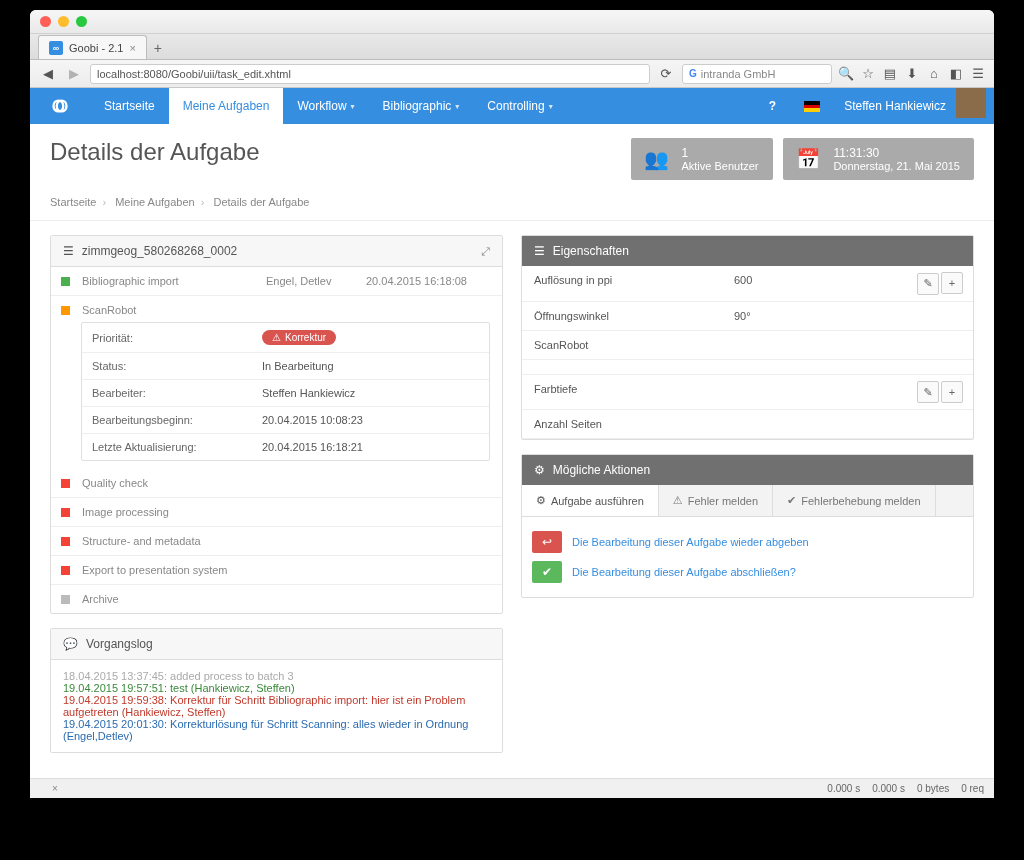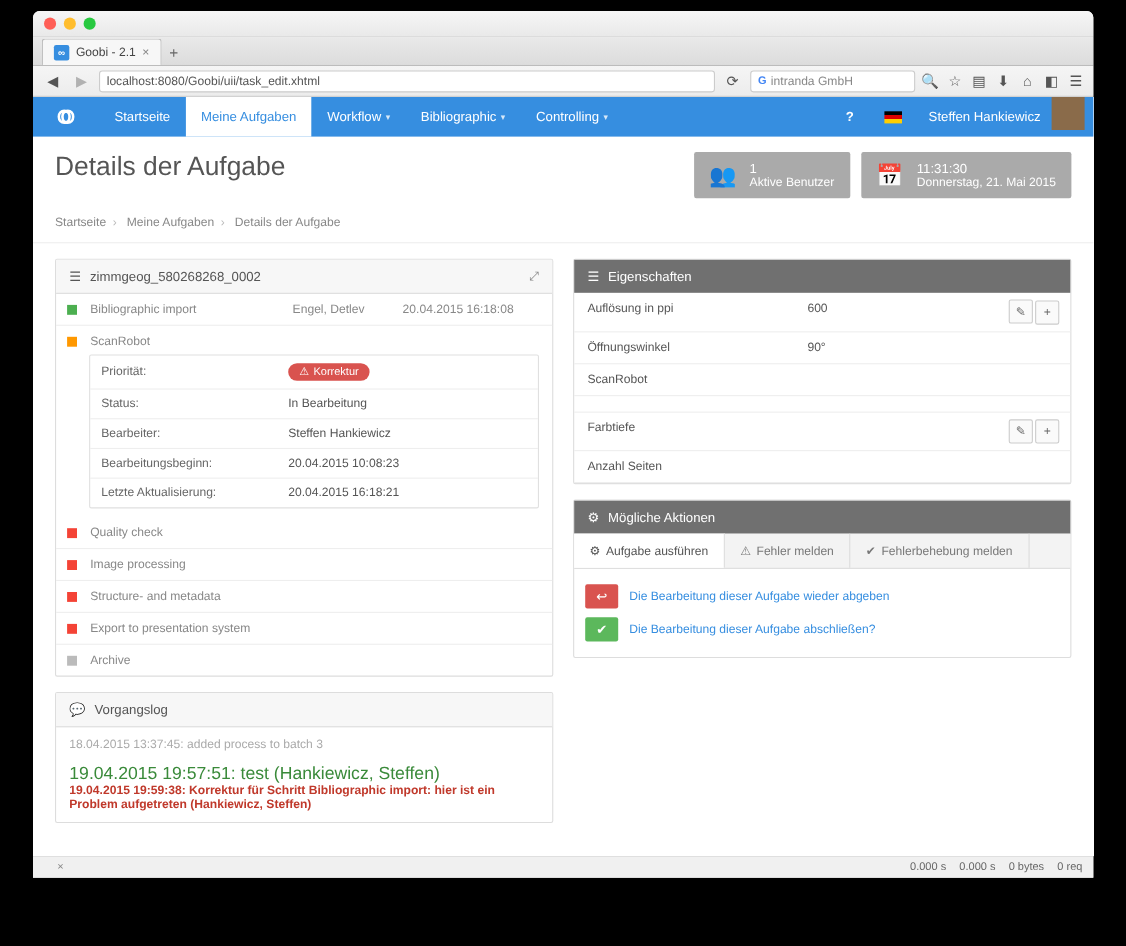--- a/index.html
+++ b/index.html
@@ -80,22 +80,22 @@
 .tabbtn.active { background: #fff; color: #555; }
 .actions-body { padding: 10px; }
 .action-line { display: flex; align-items: center; gap: 10px; padding: 4px 0; font-size: 11px; }
 .action-btn { width: 30px; height: 22px; border-radius: 2px; display: flex; align-items: center; justify-content: center; color: #fff; font-size: 12px; }
 .action-btn.red { background: #d9534f; }
 .action-btn.green { background: #5cb85c; }
 .action-line a { color: #368ee0; text-decoration: none; }
 
 .log-body { padding: 10px 12px; }
 .log-grey { color: #aaa; font-size: 11px; }
-.log-green { color: #3a8a3a; font-size: 16px; margin-top: 12px; }
-.log-red { color: #c0392b; font-size: 11px; font-weight: bold; }
+.log-green { color: #3a8a3a; font-size: 11px; }
+.log-red { color: #c0392b; font-size: 11px; }
 .log-blue { color: #2a6bb0; font-size: 11px; }
 
 .statusbar { height: 20px; background: #f0f0f0; border-top: 1px solid #ddd; display: flex; align-items: center; font-size: 10px; color: #666; padding: 0 10px; }
 .statusbar .sbclose { color: #888; }
 .statusbar .sbspacer { flex: 1; }
 .statusbar span { margin-left: 12px; }
 </style>
 </head>
 <body>
 
@@ -270,20 +270,21 @@
 
           <div class="panel">
             <div class="panel-hd">
               <span>💬</span>
               <span>Vorgangslog</span>
             </div>
             <div class="log-body">
               <div class="log-grey">18.04.2015 13:37:45: added process to batch 3</div>
               <div class="log-green">19.04.2015 19:57:51: test (Hankiewicz, Steffen)</div>
               <div class="log-red">19.04.2015 19:59:38: Korrektur für Schritt Bibliographic import: hier ist ein Problem aufgetreten (Hankiewicz, Steffen)</div>
+              <div class="log-blue">19.04.2015 20:01:30: Korrekturlösung für Schritt Scanning: alles wieder in Ordnung (Engel,Detlev)</div>
             </div>
 
           </div>
         </div>
 
         <div class="col">
           <div class="panel">
             <div class="panel-hd dark">
               <span>☰</span>
               <span>Eigenschaften</span>

